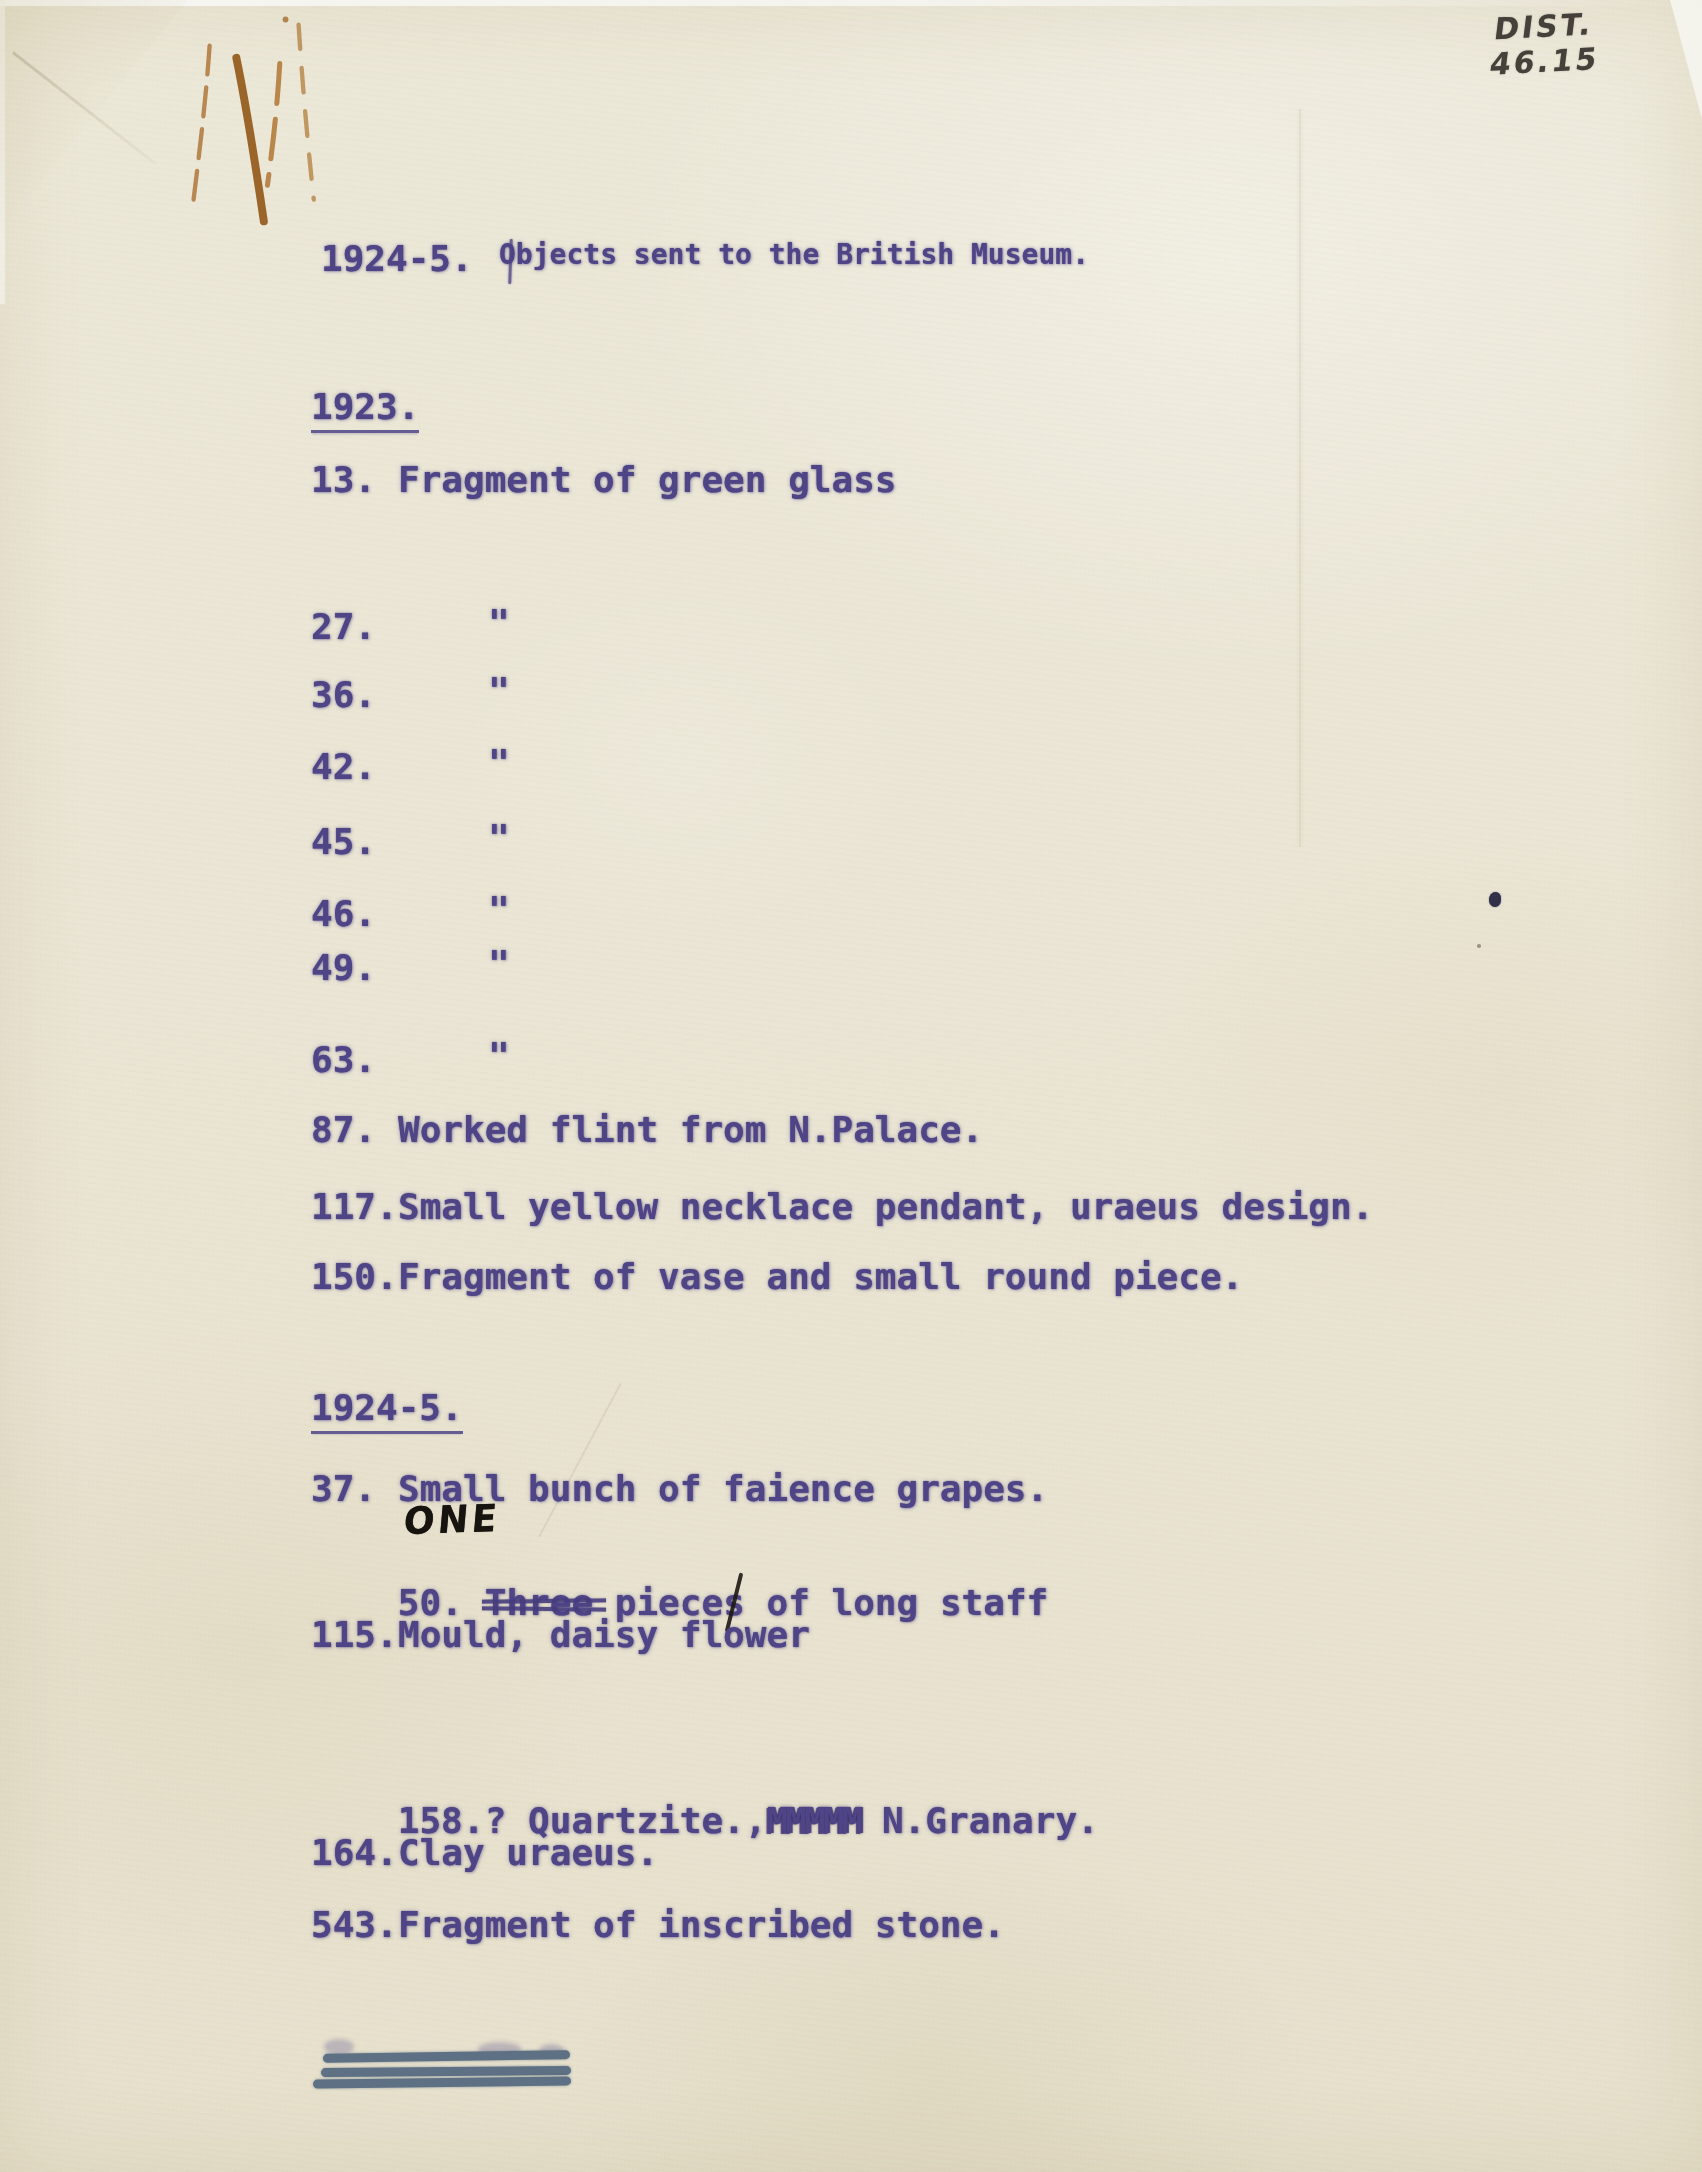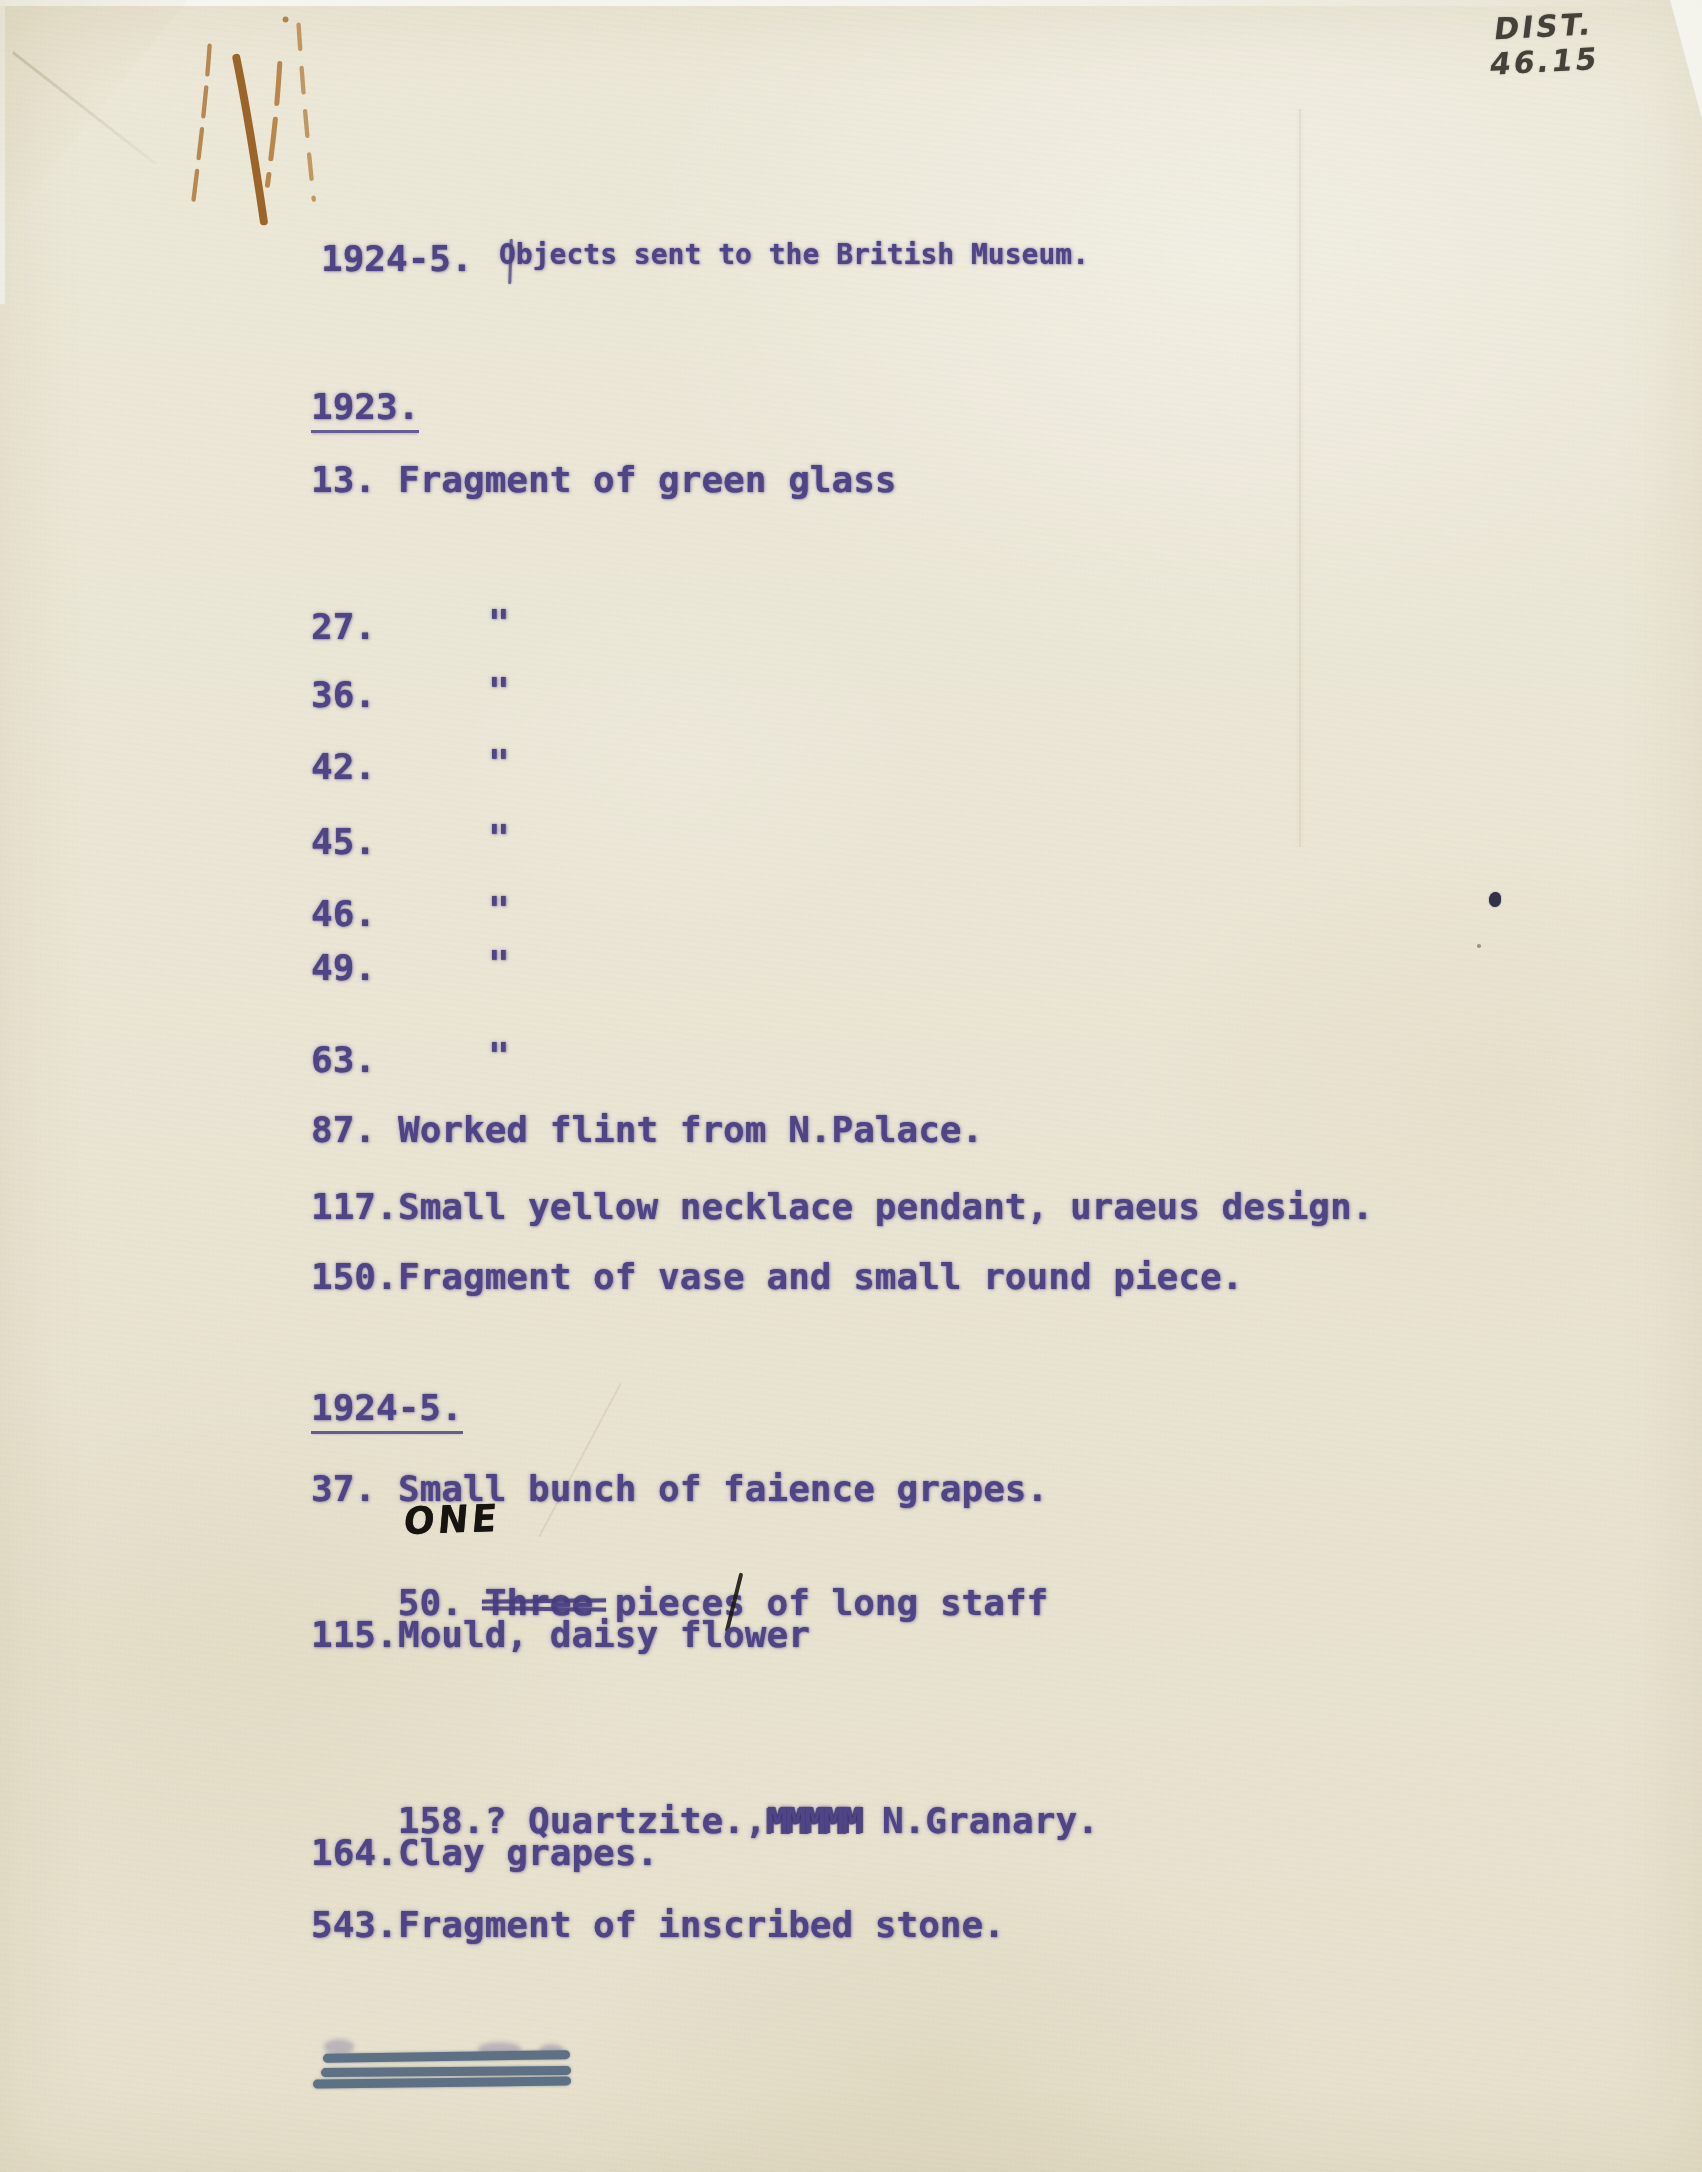--- a/index.html
+++ b/index.html
@@ -139,21 +139,21 @@
   <div class="typed" style="top:1541px">
     <span class="num">50.</span><span class="hand one-note">ONE</span><span class="struck">Three</span><span> piece</span><span class="slashed">s</span><span> of long staff</span>
   </div>
 
   <div class="typed" style="top:1614px"><span class="num">115.</span><span>Mould, daisy flower</span></div>
 
   <div class="typed" style="top:1759px">
     <span class="num">158.</span><span>? Quartzite.,</span><span class="overtyped">MMMMM</span><span> N.Granary.</span>
   </div>
 
-  <div class="typed" style="top:1832px"><span class="num">164.</span><span>Clay grapes.</span></div>
+  <div class="typed" style="top:1832px"><span class="num">164.</span><span>Clay uraeus.</span></div>
   <div class="typed" style="top:1904px"><span class="num">543.</span><span>Fragment of inscribed stone.</span></div>
 
   <div>
     <div class="ghost" style="left:324px;top:2039px;width:30px;height:16px"></div>
     <div class="ghost" style="left:478px;top:2042px;width:43px;height:14.5px"></div>
     <div class="ghost" style="left:539px;top:2044px;width:24.6px;height:13px"></div>
     <div class="xbar" style="left:323px;top:2052px;width:247px;height:9.4px;transform:rotate(-0.9deg)"></div>
     <div class="xbar" style="left:321px;top:2067px;width:250px;height:8.7px;transform:rotate(-0.5deg)"></div>
     <div class="xbar" style="left:313px;top:2078px;width:258px;height:8.7px;transform:rotate(-0.7deg)"></div>
   </div>

